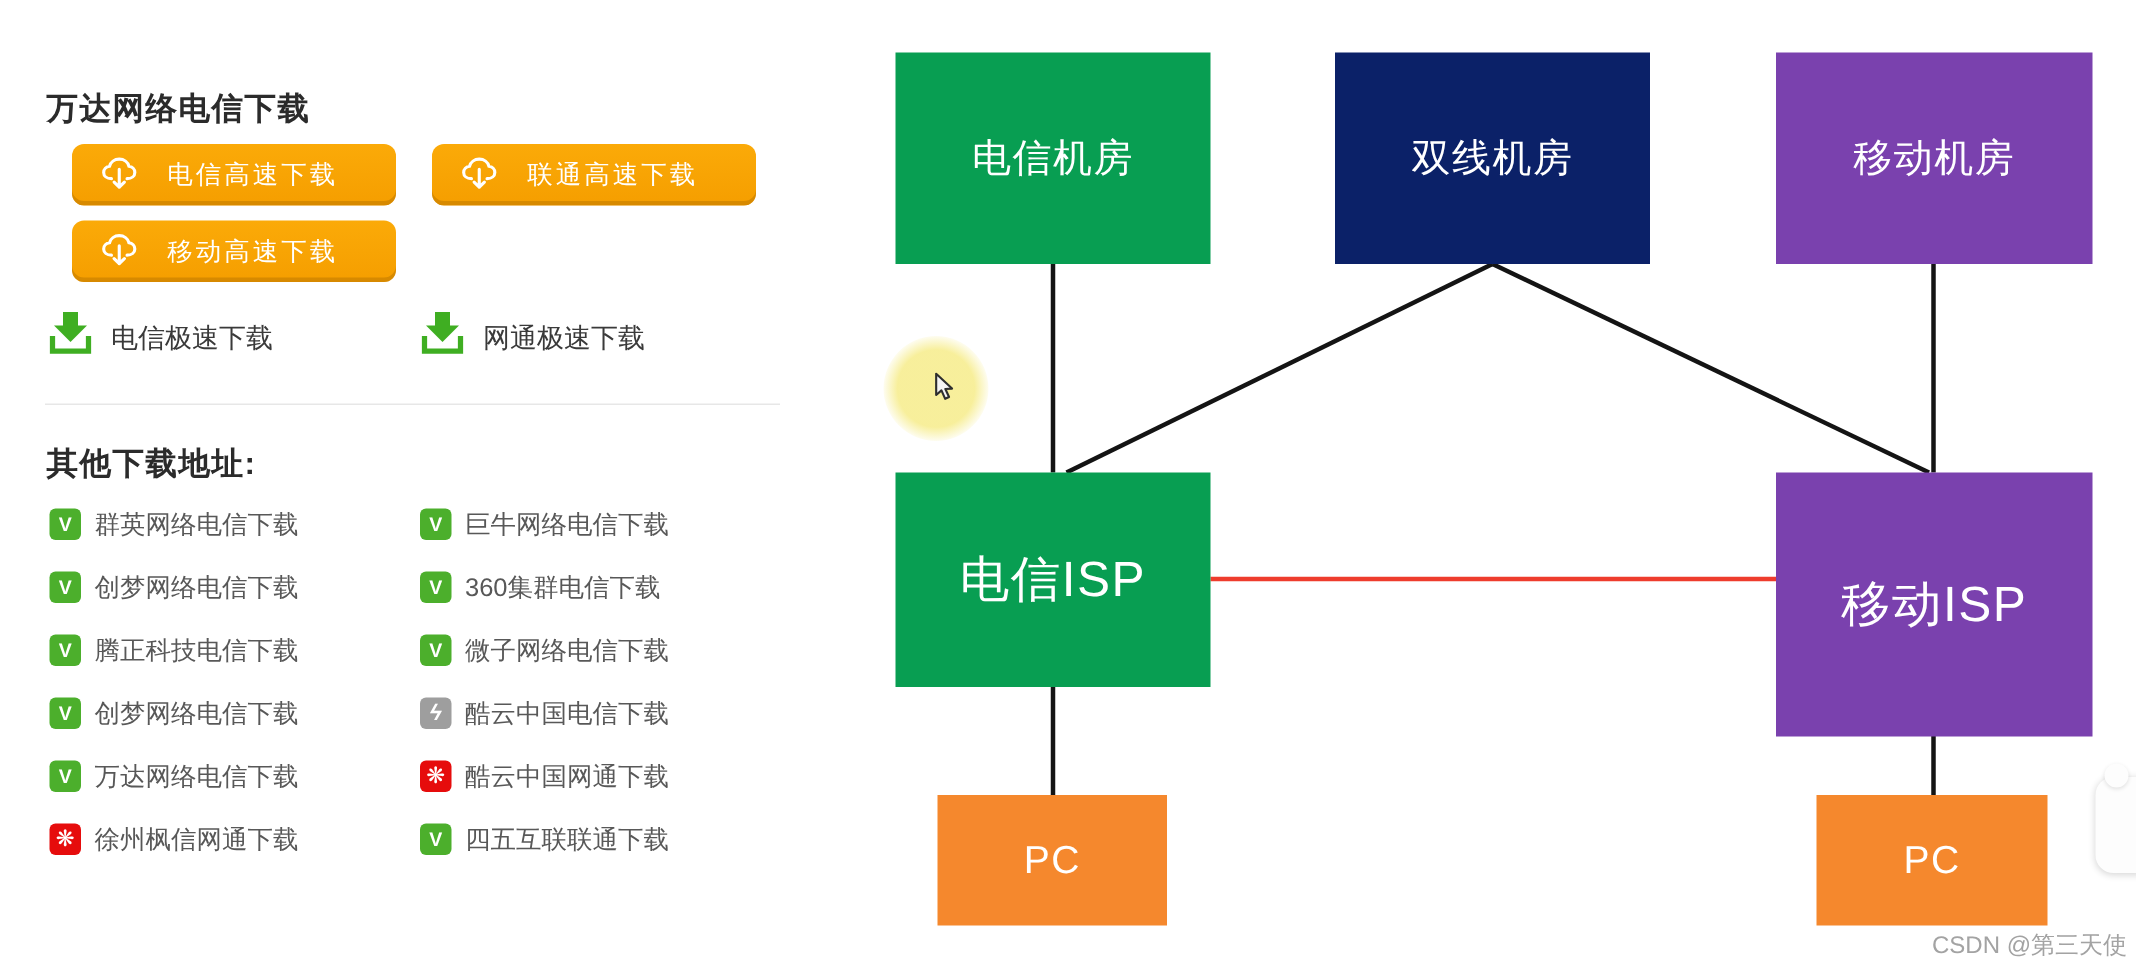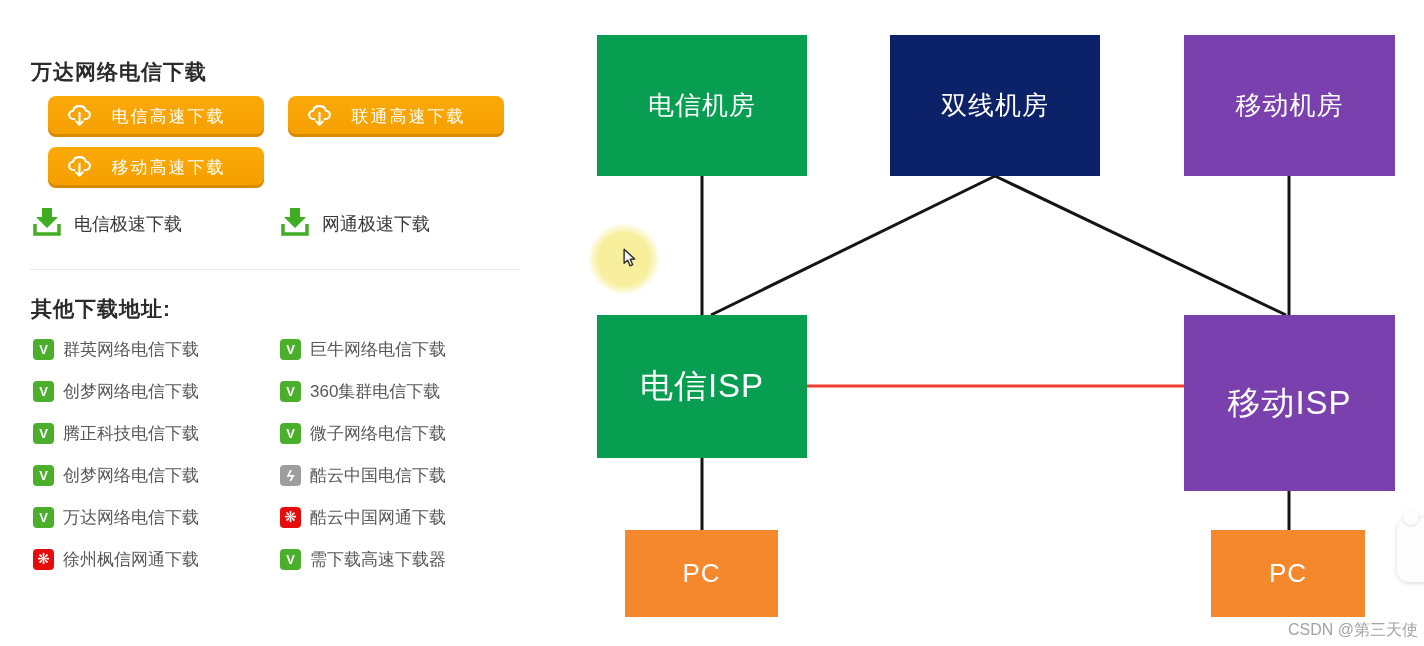--- a/index.html
+++ b/index.html
@@ -171,21 +171,21 @@
     <div class="dl-link">
       <span class="mini-ic red" style="background-color: rgb(230, 12, 12);">❋</span>
       <span class="txt">酷云中国网通下载</span>
     </div>
     <div class="dl-link">
       <span class="mini-ic red" style="background-color: rgb(230, 12, 12);">❋</span>
       <span class="txt">徐州枫信网通下载</span>
     </div>
     <div class="dl-link">
       <span class="mini-ic green" style="background-color: rgb(76, 175, 44);">V</span>
-      <span class="txt">需下载高速下载器</span>
+      <span class="txt">四五互联联通下载</span>
     </div>
   </div>
 
   <svg class="edges-svg" width="1424" height="646">
     <line x1="702" y1="176" x2="702" y2="315" stroke-width="3" stroke="#141414"></line>
     <line x1="995" y1="176" x2="711" y2="315" stroke-width="3" stroke="#141414"></line>
     <line x1="995" y1="176" x2="1286" y2="315" stroke-width="3" stroke="#141414"></line>
     <line x1="1289" y1="176" x2="1289" y2="315" stroke-width="3" stroke="#141414"></line>
     <line x1="807" y1="386" x2="1184" y2="386" stroke-width="3" stroke="#ee3c2d"></line>
     <line x1="702" y1="458" x2="702" y2="530" stroke-width="3" stroke="#141414"></line>

